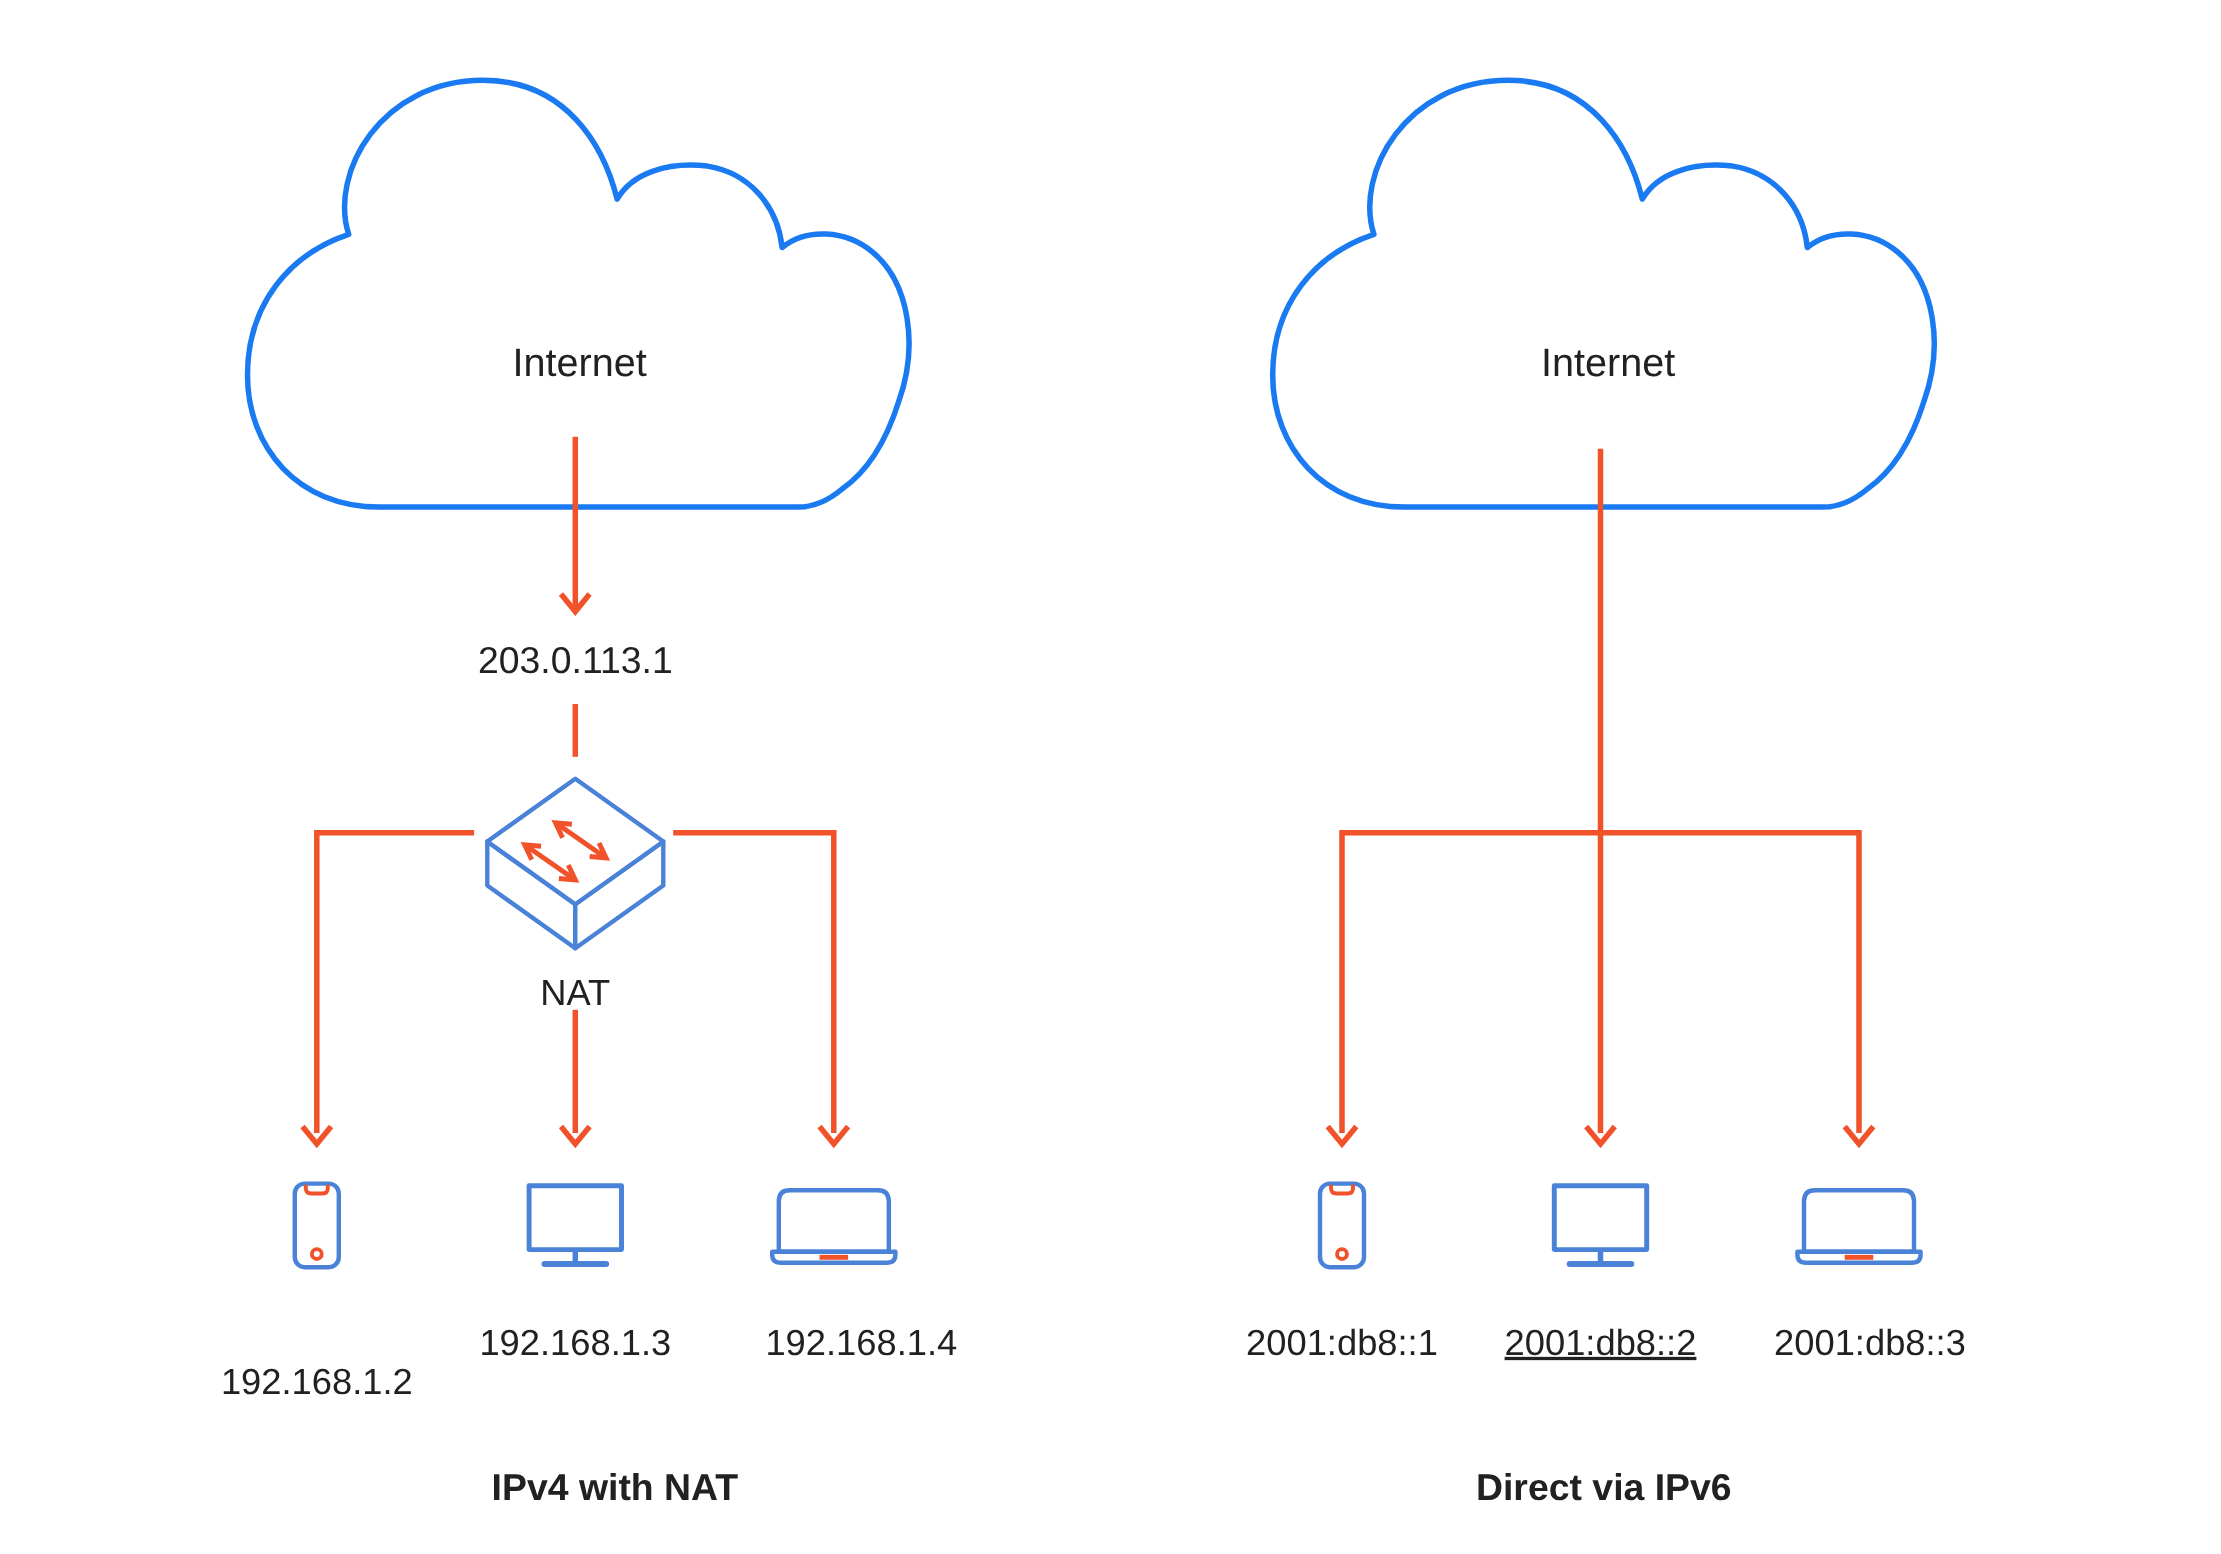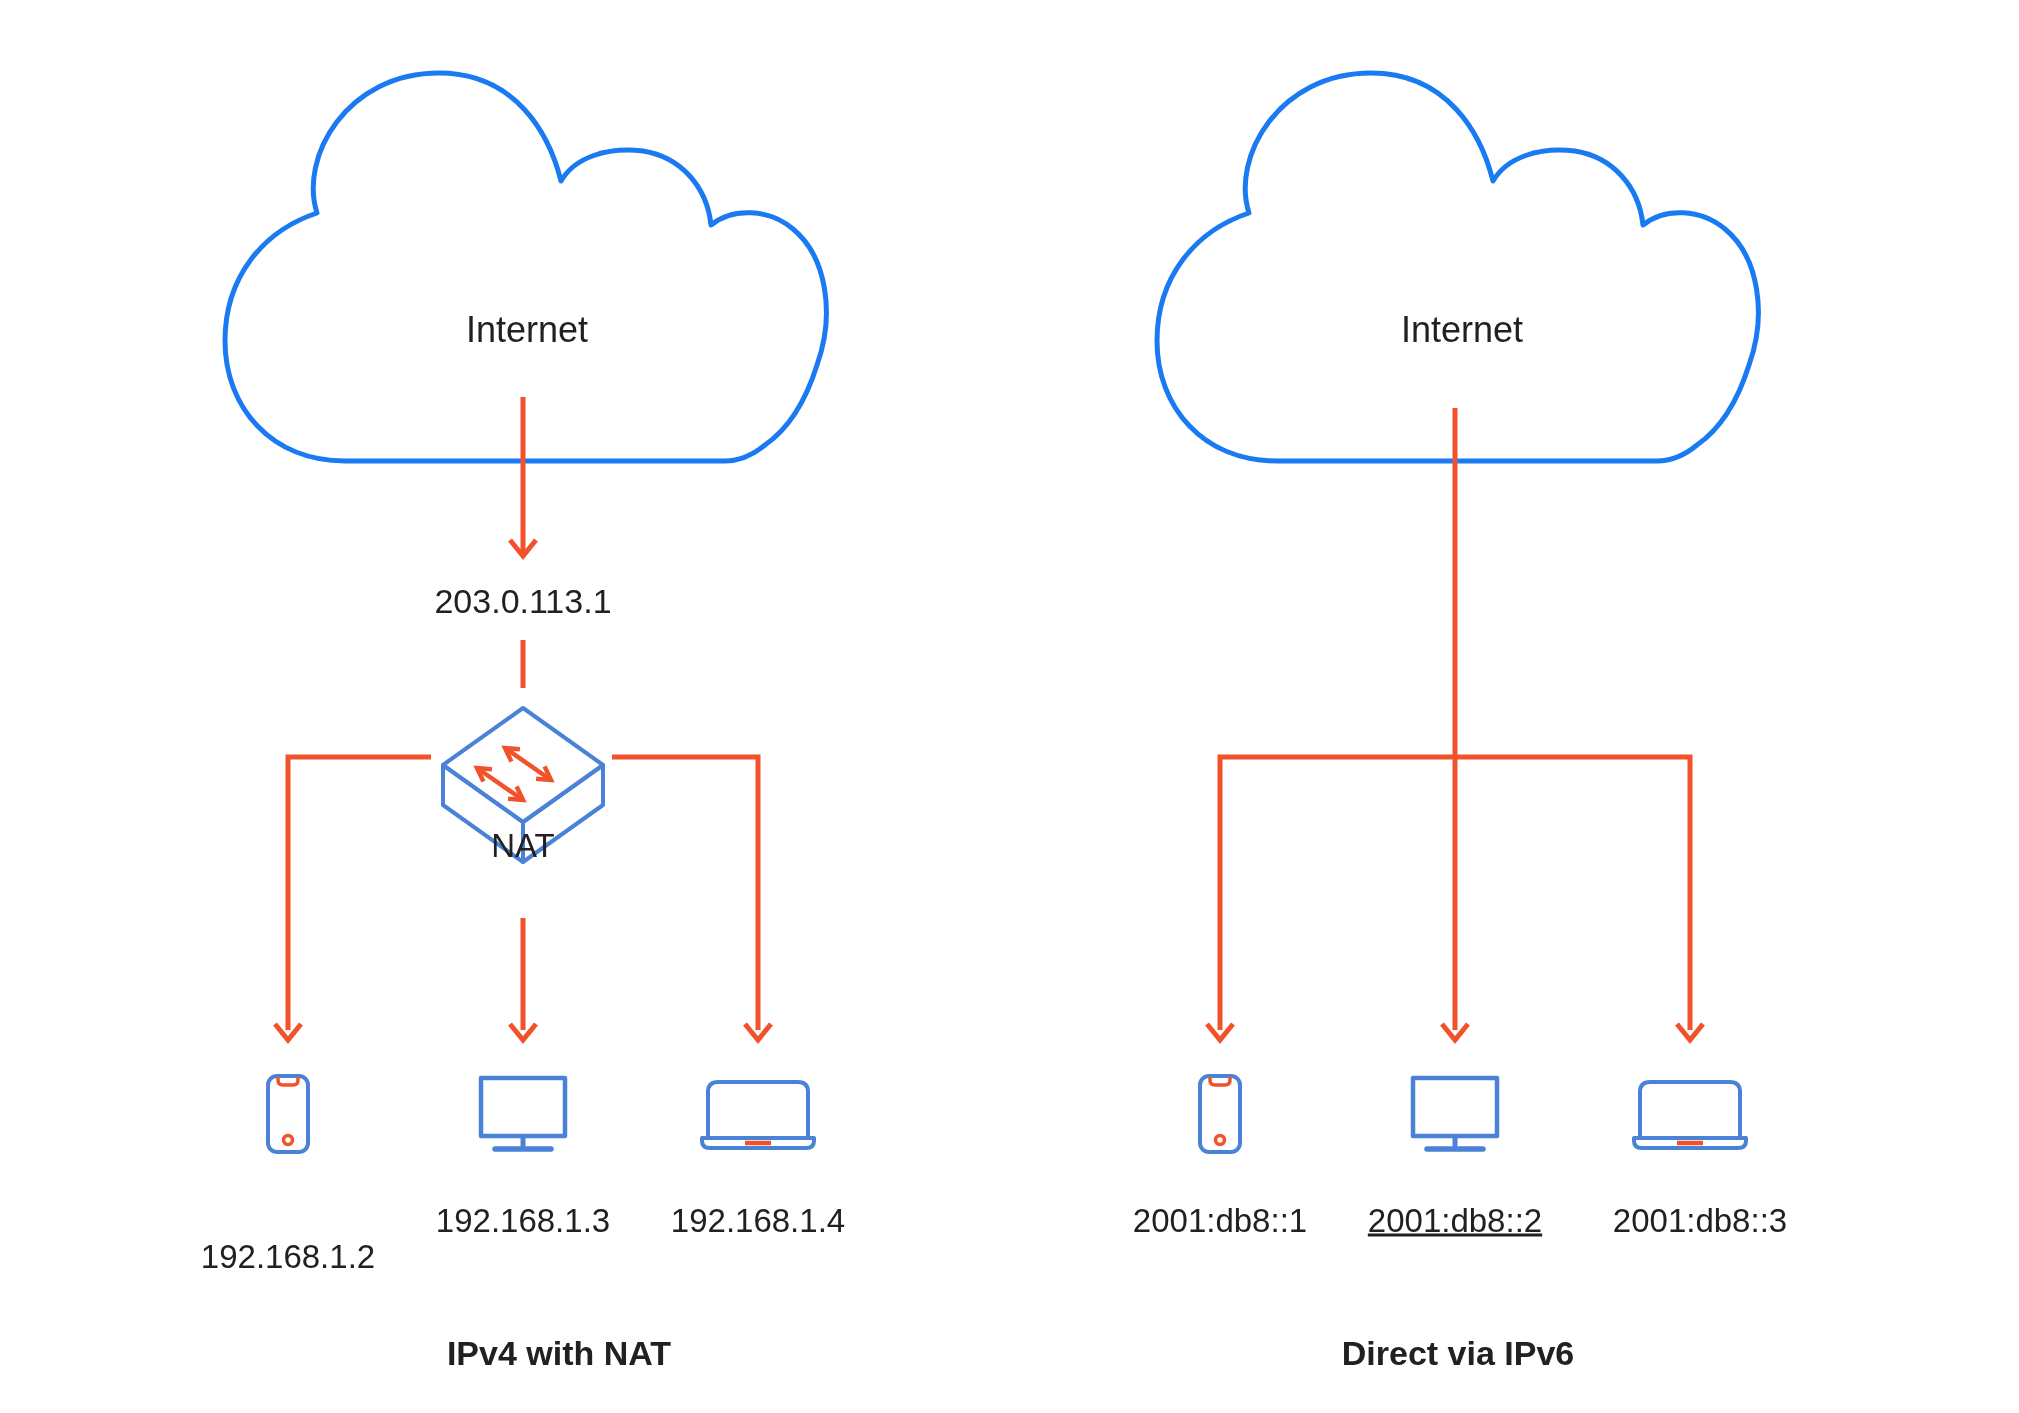--- a/index.html
+++ b/index.html
@@ -140,24 +140,24 @@
     <g>
       <use href="#monitor-shape" transform="translate(1455,1114)"></use>
     </g>
     <g>
       <use href="#laptop-shape" transform="translate(1690,1114)"></use>
     </g>
   </svg>
 
   <div class="lbl big" style="left:527px;top:330px;">Internet</div>
   <div class="lbl pubip" style="left:523px;top:601px;">203.0.113.1</div>
-  <div class="lbl" style="left:523px;top:845px;text-align:center;">NAT</div>
+  <div class="lbl" style="left:523px;top:902px;text-align:center;">NAT</div>
   <div class="lbl ip" style="left:288px;top:1220px;margin-top:36px;">192.168.1.2</div>
   <div class="lbl ip" style="left:523px;top:1220px;">192.168.1.3</div>
-  <div class="lbl ip" style="left:758px;top:1220px;">192.168.1.4</div>
+  <div class="lbl ip" style="left:783px;top:1220px;">192.168.1.4</div>
   <div class="lbl caption" style="left:527px;top:1353px;margin-left:32px;">IPv4 with NAT</div>
 
   <div class="lbl big" style="left:1462px;top:330px;">Internet</div>
   <div class="lbl ip" style="left:1220px;top:1220px;">2001:db8::1</div>
   <div class="lbl ip" style="left:1455px;top:1220px;text-decoration:underline;">2001:db8::2</div>
   <div class="lbl ip" style="left:1690px;top:1220px;margin-left:10px;">2001:db8::3</div>
   <div class="lbl caption" style="left:1458px;top:1353px;">Direct via IPv6</div>
 
 </div>
 

